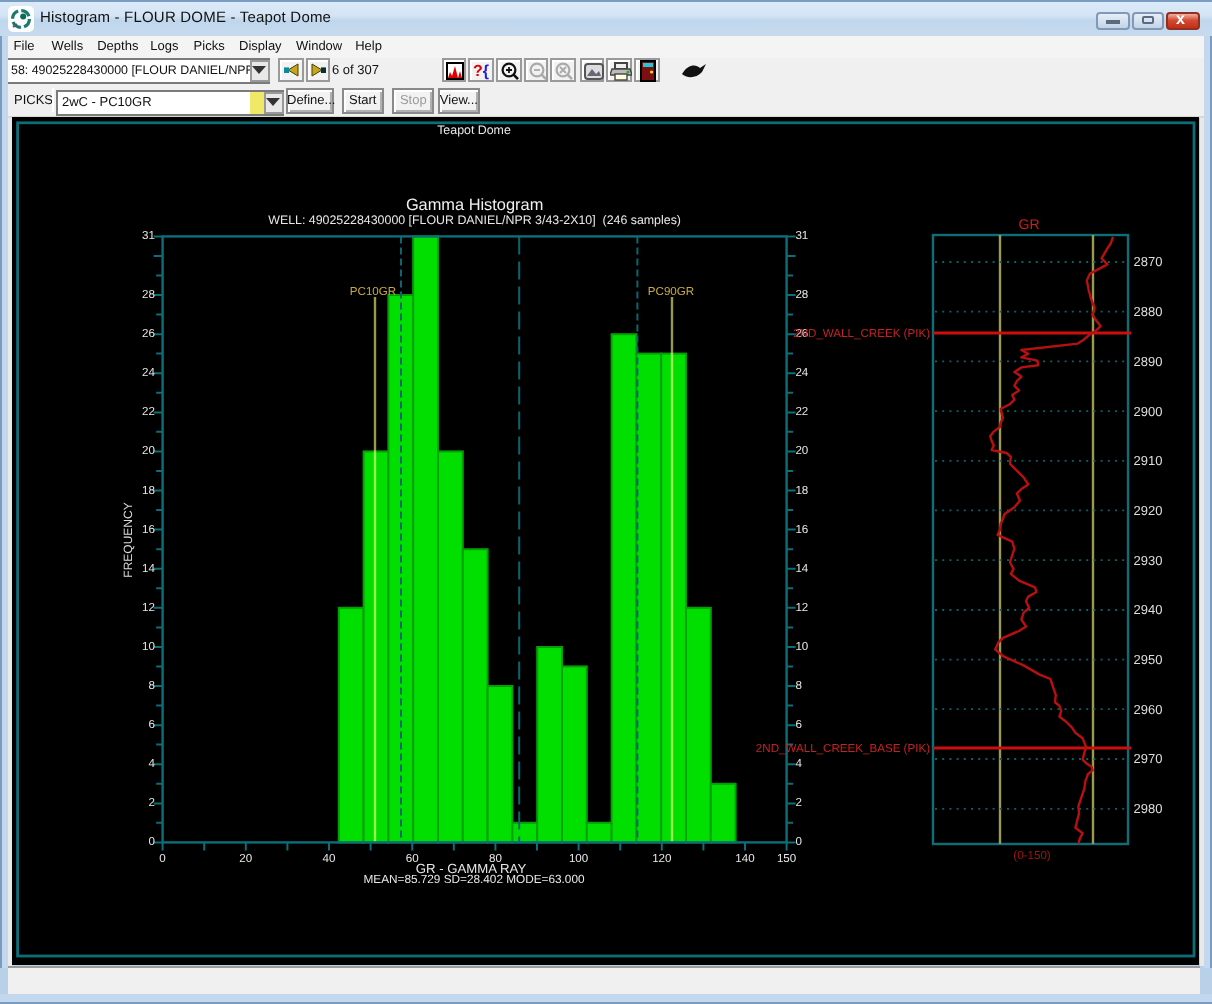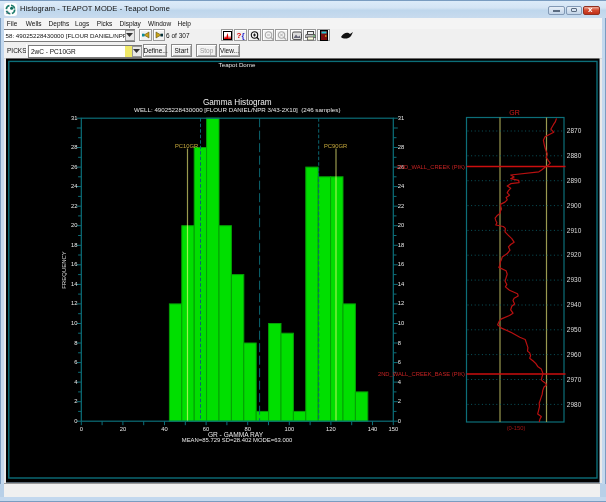--- a/index.html
+++ b/index.html
@@ -29,21 +29,21 @@
 </style></head>
 <body>
 <div id="win">
   <div class="abs" id="titlebar"></div>
   <svg class="abs" style="left:4px;top:3px" width="13" height="13" viewBox="0 0 13 13">
     <rect x="0" y="0" width="13" height="13" rx="2.5" fill="#fdfdfd"></rect>
     <circle cx="6.5" cy="6.5" r="4.2" fill="none" stroke="#1a7a6a" stroke-width="1.6" stroke-dasharray="5,1.6"></circle>
     <circle cx="7.6" cy="5.2" r="1.5" fill="#0a6a5a"></circle>
     <path d="M2.5 10.5 l2 -1.5" stroke="#557" stroke-width="1"></path>
   </svg>
-  <div class="abs" id="title">Histogram - TEAPOT MODE - Teapot Dome</div>
+  <div class="abs" id="title">Histogram - FLOUR DOME - Teapot Dome</div>
   <div class="abs tbtn" style="left:548px;width:16.5px;background:linear-gradient(#e6eef7,#c2d4e8);border:1px solid #8299b5"></div>
   <div class="abs" style="left:552.5px;top:9.5px;width:7px;height:2px;background:#5a6b80"></div>
   <div class="abs tbtn" style="left:565.8px;width:16.5px;background:linear-gradient(#e6eef7,#c2d4e8);border:1px solid #8299b5"></div>
   <div class="abs" style="left:570.5px;top:7.5px;width:6.5px;height:4.5px;border:1.5px solid #5a6b80;border-radius:1px"></div>
   <div class="abs tbtn" style="left:583.3px;width:16.5px;background:linear-gradient(#f0b0a0,#d44a30 45%,#c03018);border:1px solid #903020"></div>
   <div class="abs" style="left:588px;top:6px;font-size:8px;font-weight:bold;color:#fff;line-height:8px">x</div>
 
   <div class="abs" id="menubar"></div>
   <div class="mi" style="left:6.8px">File</div>
   <div class="mi" style="left:25.8px">Wells</div>

